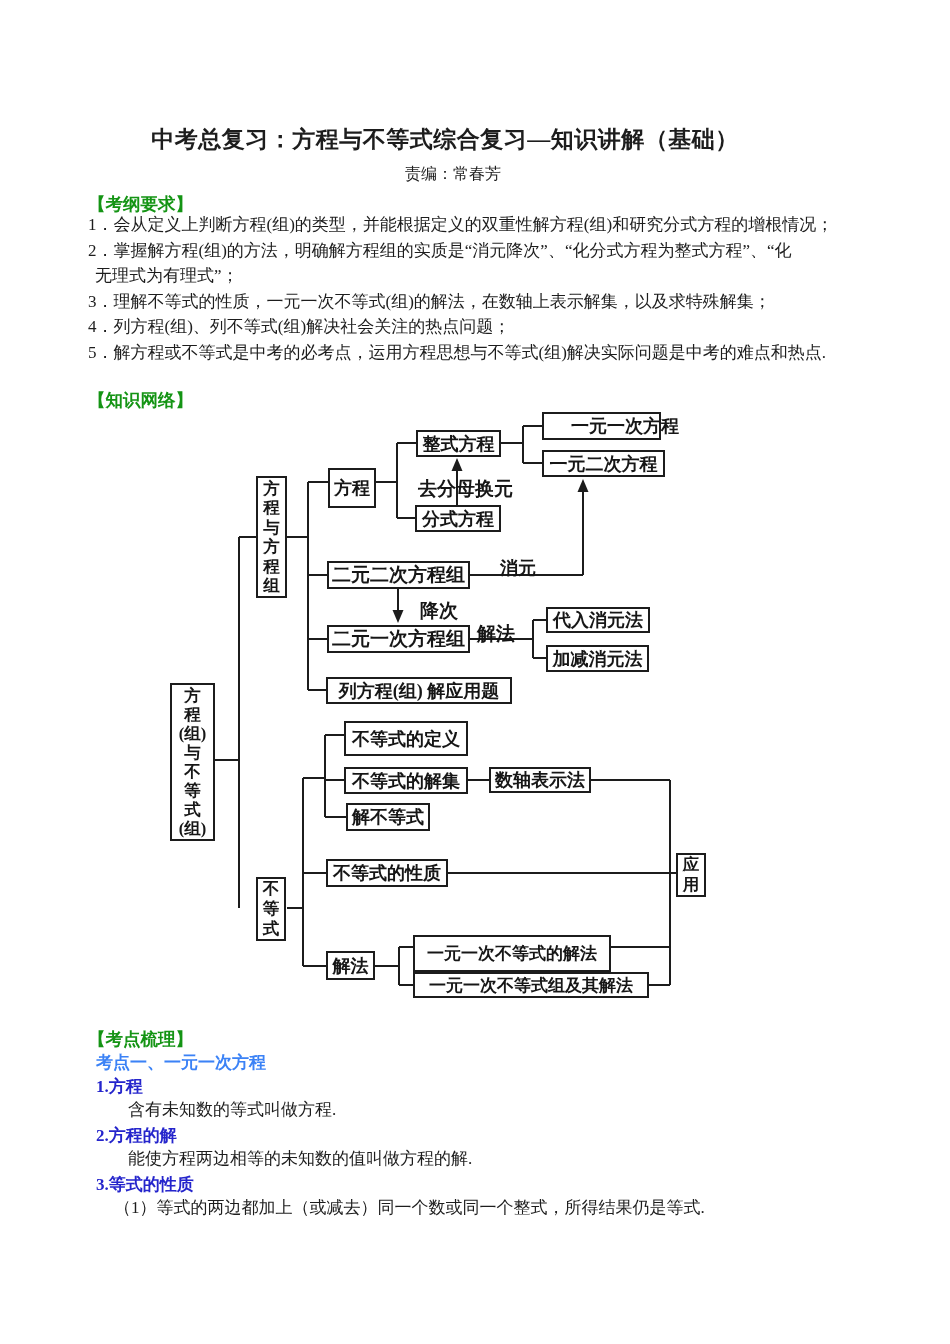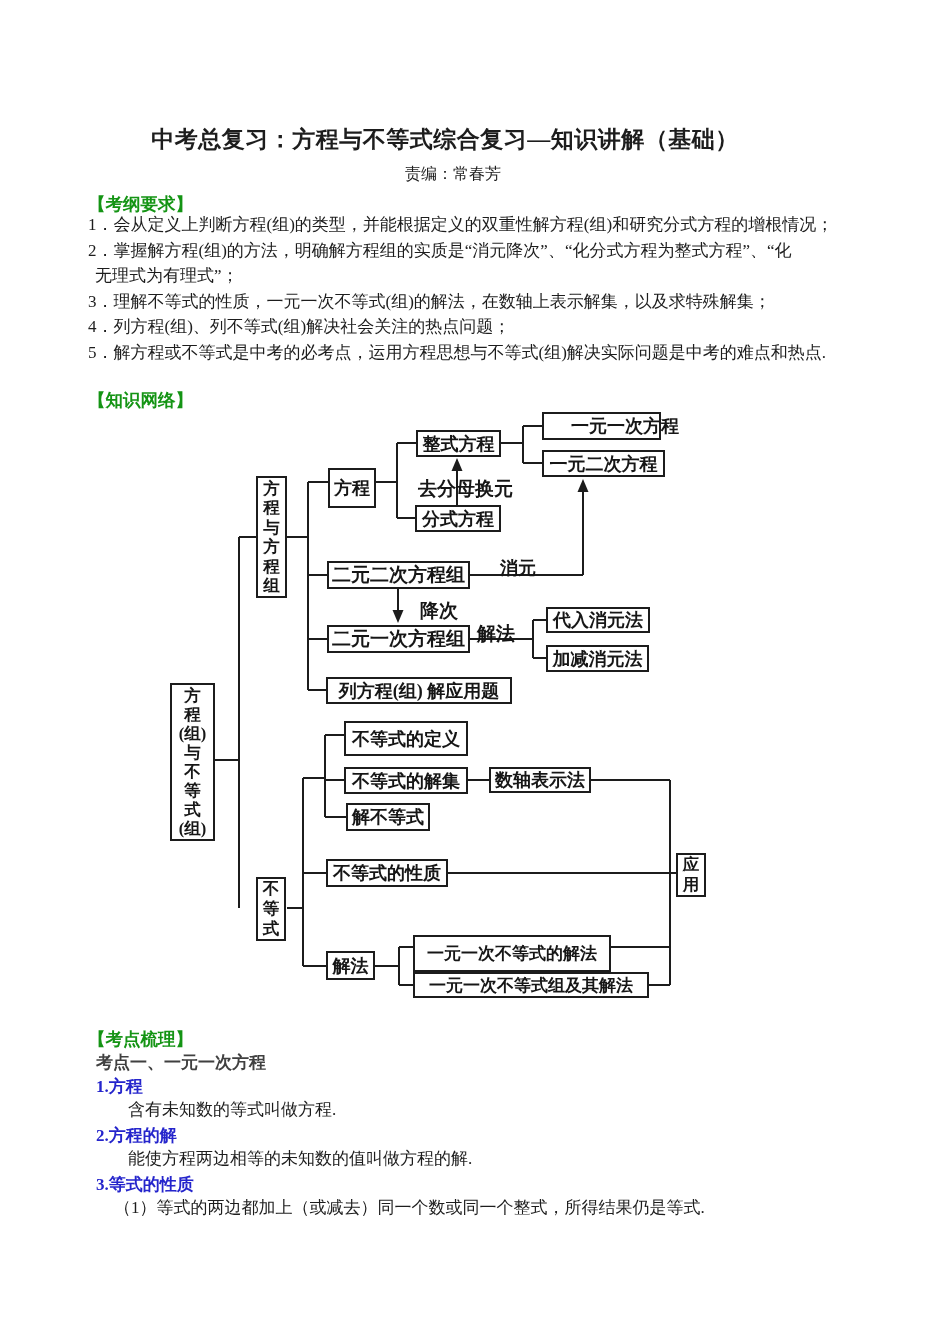--- a/index.html
+++ b/index.html
@@ -150,21 +150,21 @@
     <div class="box" style="left:413px;top:525px;width:198px;height:37px;font-size:17px;">一元一次不等式的解法</div>
     <div class="box" style="left:413px;top:562px;width:236px;height:26px;font-size:17px;">一元一次不等式组及其解法</div>
 
     <div class="flabel" style="left:418px;top:66px;font-size:19px;">去分母换元</div>
     <div class="flabel" style="left:500px;top:146px;">消元</div>
     <div class="flabel" style="left:420px;top:188px;font-size:19px;">降次</div>
     <div class="flabel" style="left:477px;top:211px;font-size:19px;">解法</div>
   </div>
 
   <div class="abs sec-h" style="left:88px;top:1027px;color:#149414;">【考点梳理】</div>
-  <div class="abs topic-h" style="left:96px;top:1051px;color:#404040;">考点一、一元一次方程</div>
+  <div class="abs topic-h" style="left:96px;top:1051px;color:#3b82f6;">考点一、一元一次方程</div>
 
   <div class="abs sub-h" style="left:96px;top:1075px;color:#2525cc;">1.方程</div>
   <div class="abs bodyline" style="left:128px;top:1100px;">含有未知数的等式叫做方程.</div>
 
   <div class="abs sub-h" style="left:96px;top:1124px;color:#2525cc;">2.方程的解</div>
   <div class="abs bodyline" style="left:128px;top:1149px;">能使方程两边相等的未知数的值叫做方程的解.</div>
 
   <div class="abs sub-h" style="left:96px;top:1173px;color:#2525cc;">3.等式的性质</div>
   <div class="abs bodyline" style="left:114px;top:1198px;">（1）等式的两边都加上（或减去）同一个数或同一个整式，所得结果仍是等式.</div>
 

